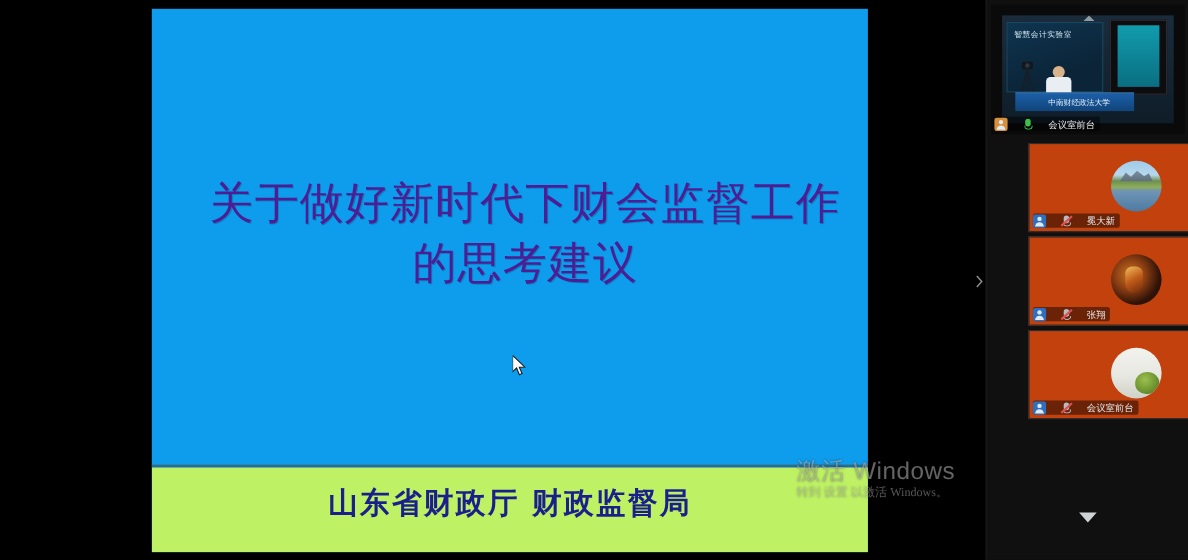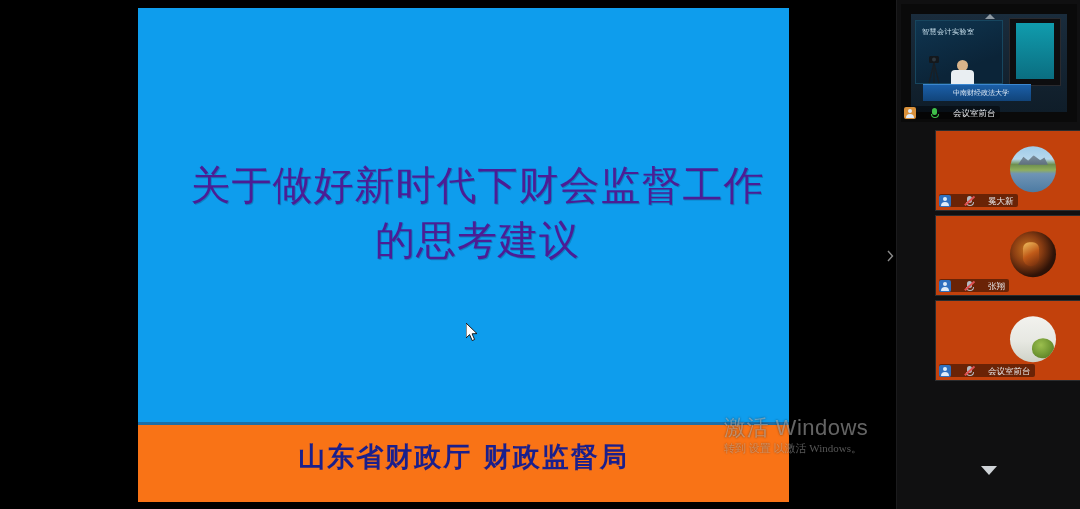--- a/index.html
+++ b/index.html
@@ -51,21 +51,21 @@
     letter-spacing: 1px;
     text-shadow: 1px 1px 0 rgba(0,0,0,0.18);
     white-space: pre-line;
   }
   #slide-footer-band {
     position: absolute;
     left: 0;
     bottom: 0;
     width: 754px;
     height: 77px;
-    background: #f97316;
+    background: #bef264;
     border-top: 3px solid #1c6fa8;
   }
   #slide-footer-text {
     position: absolute;
     left: 0;
     top: 14px;
     width: 651px;
     text-align: center;
     color: #1a1f8c;
     font-family: "DejaVu Serif", "Liberation Serif", serif;

